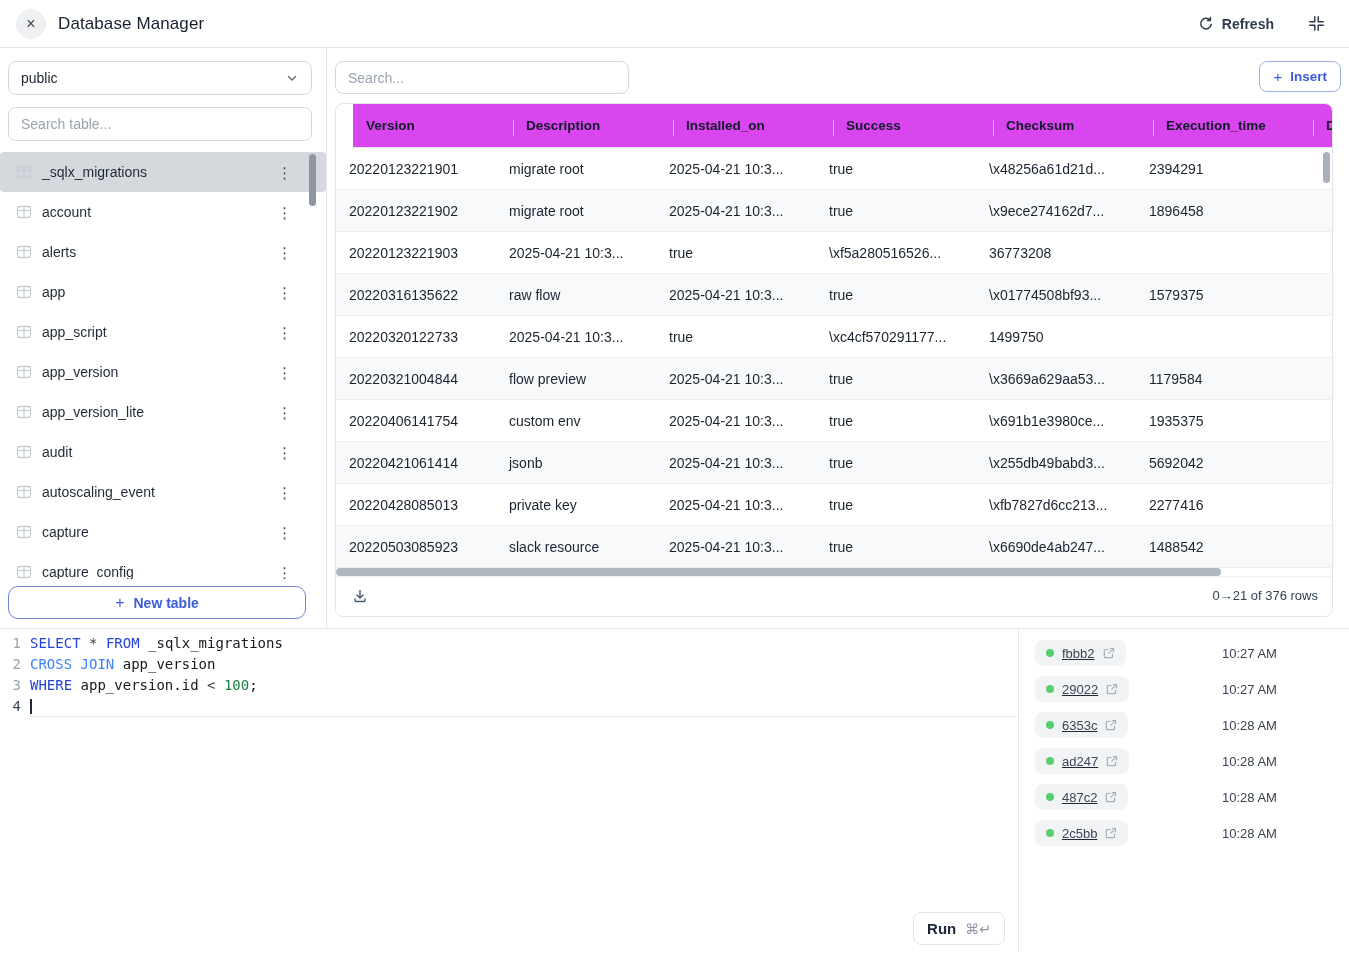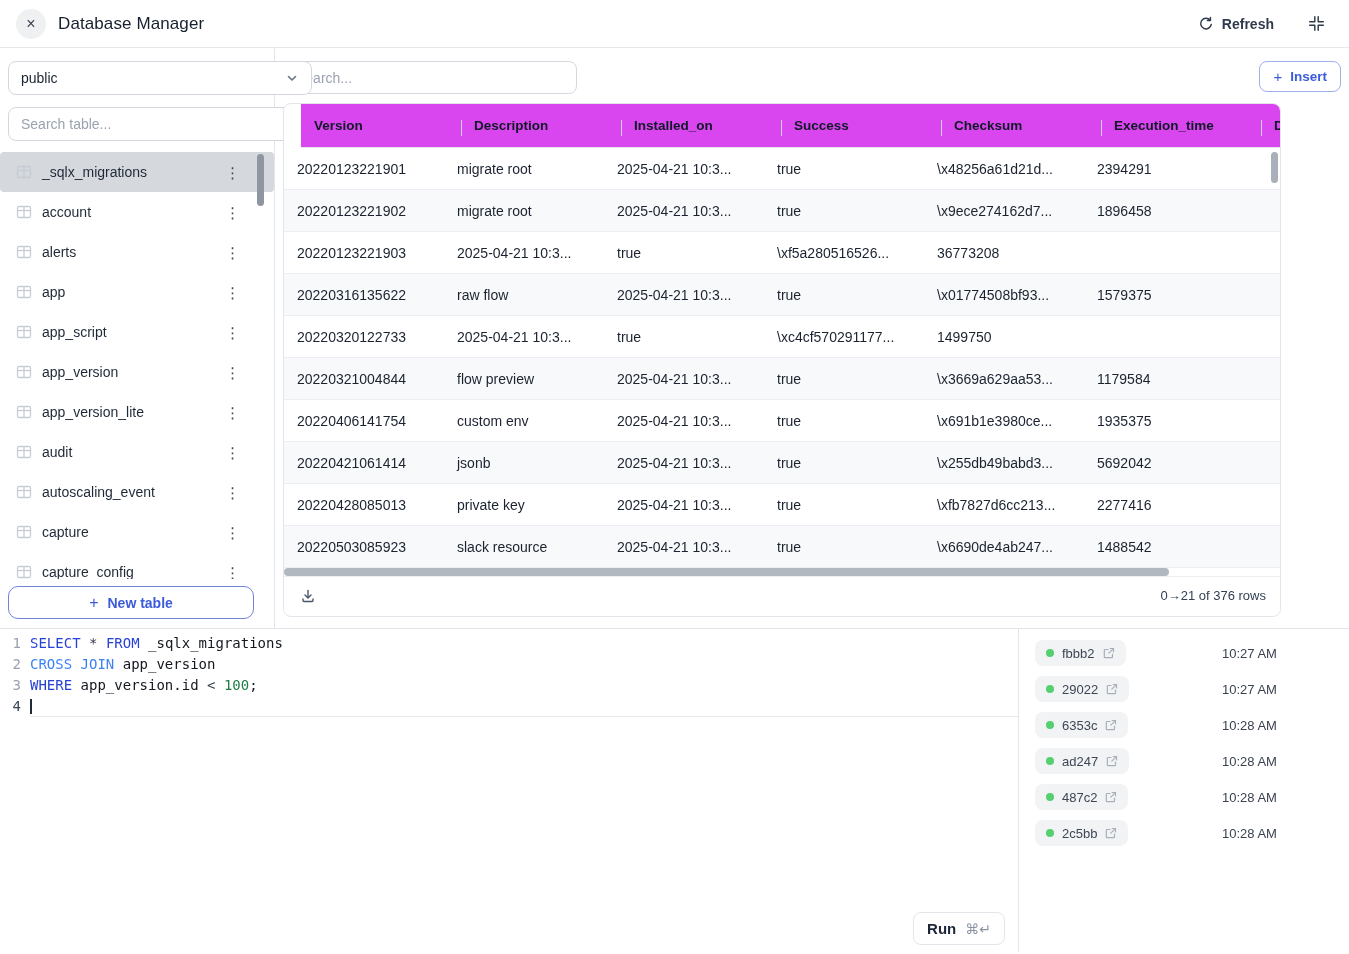--- a/index.html
+++ b/index.html
@@ -9,21 +9,21 @@
   
   .topbar { height:48px; border-bottom:1px solid #e5e7eb; display:flex; align-items:center; padding:0 24px 0 16px; background:#fff; }
   .close-btn { width:30px; height:30px; border-radius:50%; background:#eef0f2; border:none; display:flex; align-items:center; justify-content:center; cursor:pointer; font-size:16px; color:#3d4654; }
   .app-title { font-size:17px; font-weight:400; color:#17202e; margin-left:12px; letter-spacing:.1px; }
   .topbar-right { margin-left:auto; display:flex; align-items:center; gap:34px; }
   .refresh-btn { display:flex; align-items:center; gap:8px; background:none; border:none; cursor:pointer; font-size:14px; font-weight:600; color:#2f3a4c; font-family:inherit; }
   .icon-btn { background:none; border:none; cursor:pointer; display:flex; align-items:center; }
 
   
   .middle { height:580px; display:flex; }
-  .sidebar { width:275px; border-right:1px solid #e2e5e9; display:flex; flex-direction:column; position:relative; }
+  .sidebar { width:327px; border-right:1px solid #e2e5e9; display:flex; flex-direction:column; position:relative; }
   .sidebar-controls { padding:13px 0 0 8px; }
   .schema-select { width:304px; height:34px; border:1px solid #d4d8de; border-radius:8px; background:#fff; display:flex; align-items:center; padding:0 12px; font-size:14px; color:#1b2330; cursor:pointer; }
   .schema-select .chev { margin-left:auto; }
   .table-search { width:304px; height:34px; border:1px solid #d4d8de; border-radius:8px; margin-top:12px; padding:0 12px; font-size:14px; color:#1b2330; font-family:inherit; outline:none; }
   .table-search::placeholder { color:#9aa3af; }
   .table-list { margin-top:11px; flex:1; overflow:hidden; position:relative; }
   .table-item { height:40px; display:flex; align-items:center; padding:0 30px 0 16px; cursor:pointer; font-size:14px; color:#1f2937; }
   .table-item.selected { background:#d5d9de; border-radius:4px; }
   .table-item .tbl-icon { margin-right:10px; display:flex; }
   .table-item .kebab { margin-left:auto; color:#3f4754; font-size:15px; letter-spacing:0; cursor:pointer; line-height:1; padding:2px 4px; }
@@ -63,21 +63,21 @@
   .tk-kw { color:#2742d6; }
   .tk-kw2 { color:#3b82f6; }
   .tk-op { color:#333b47; }
   .tk-num { color:#1e7e45; }
   .caret { display:inline-block; width:1.5px; height:15px; background:#1f2937; vertical-align:middle; margin-top:-2px; }
   .run-btn { position:absolute; right:13px; bottom:7px; height:33px; padding:0 13px; background:#fff; border:1px solid #e2e5ea; border-radius:8px; display:flex; align-items:center; gap:9px; cursor:pointer; font-family:inherit; }
   .run-label { font-size:15px; font-weight:700; color:#1b2536; }
   .run-shortcut { font-size:14px; color:#8b94a3; font-family:"DejaVu Sans", sans-serif; }
 
   .results { width:331px; border-left:1px solid #e2e5e9; padding-top:6px; background:#fff; }
-  .res-row { height:36px; display:flex; align-items:center; padding-left:16px; position:relative; }
+  .res-row { height:36px; display:flex; align-items:center; padding-left:16px; position:relative;text-decoration:underline; }
   .res-pill { display:inline-flex; align-items:center; gap:8px; height:26px; padding:0 11px; background:#f1f3f5; border-radius:8px; cursor:pointer; }
   .res-dot { width:8px; height:8px; border-radius:50%; background:#57cf70; }
   .res-id { font-size:13px; color:#3d4654; }
   .res-time { position:absolute; left:203px; font-size:13px; color:#3a4250;text-align:center; }
 </style>
 </head>
 <body>
 
 <div class="topbar">
   <button class="close-btn">

